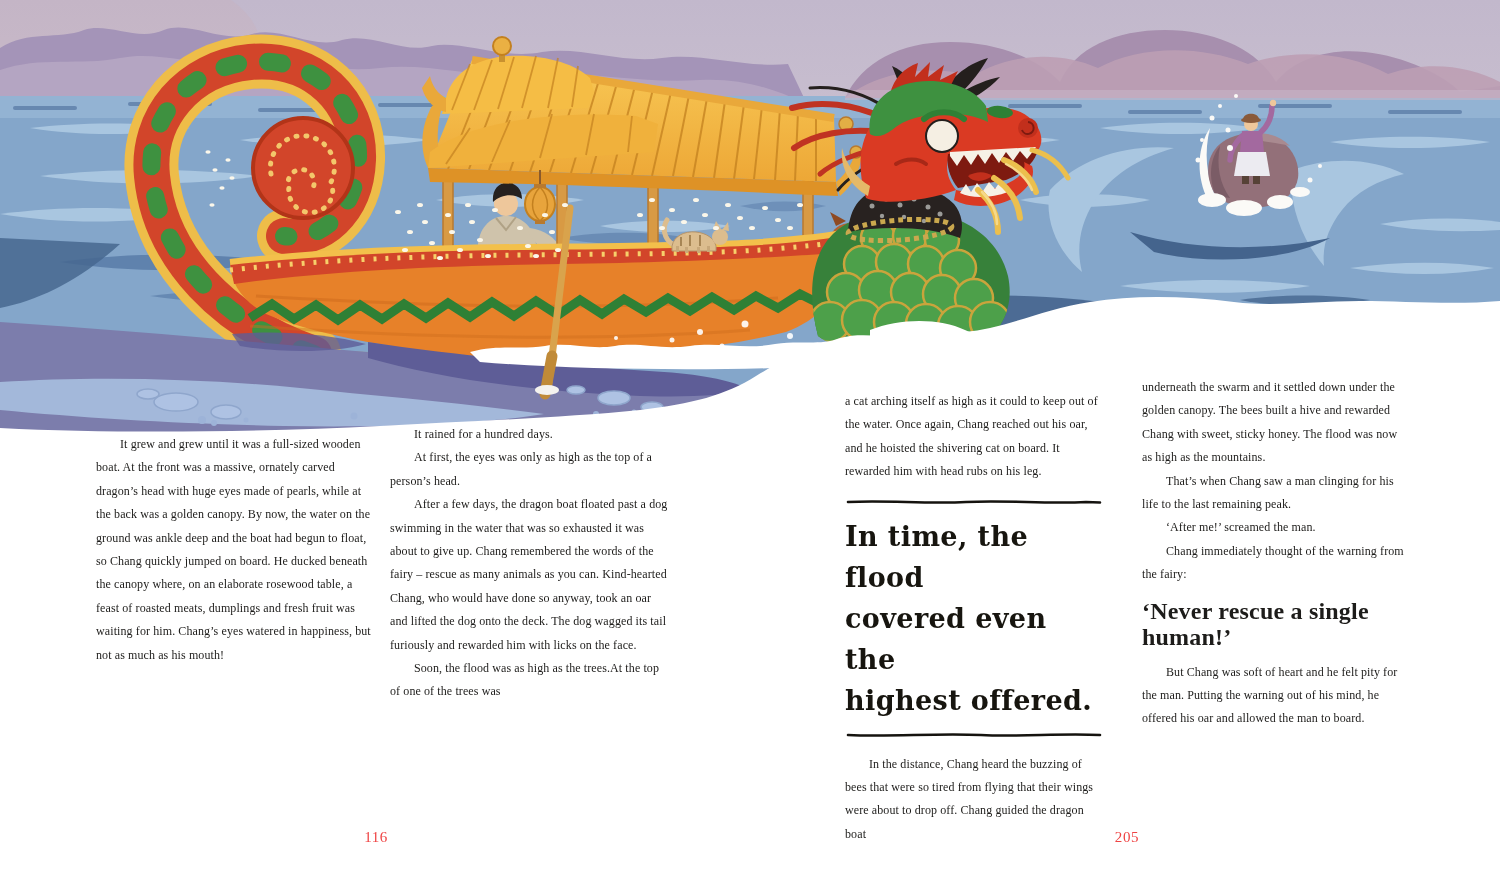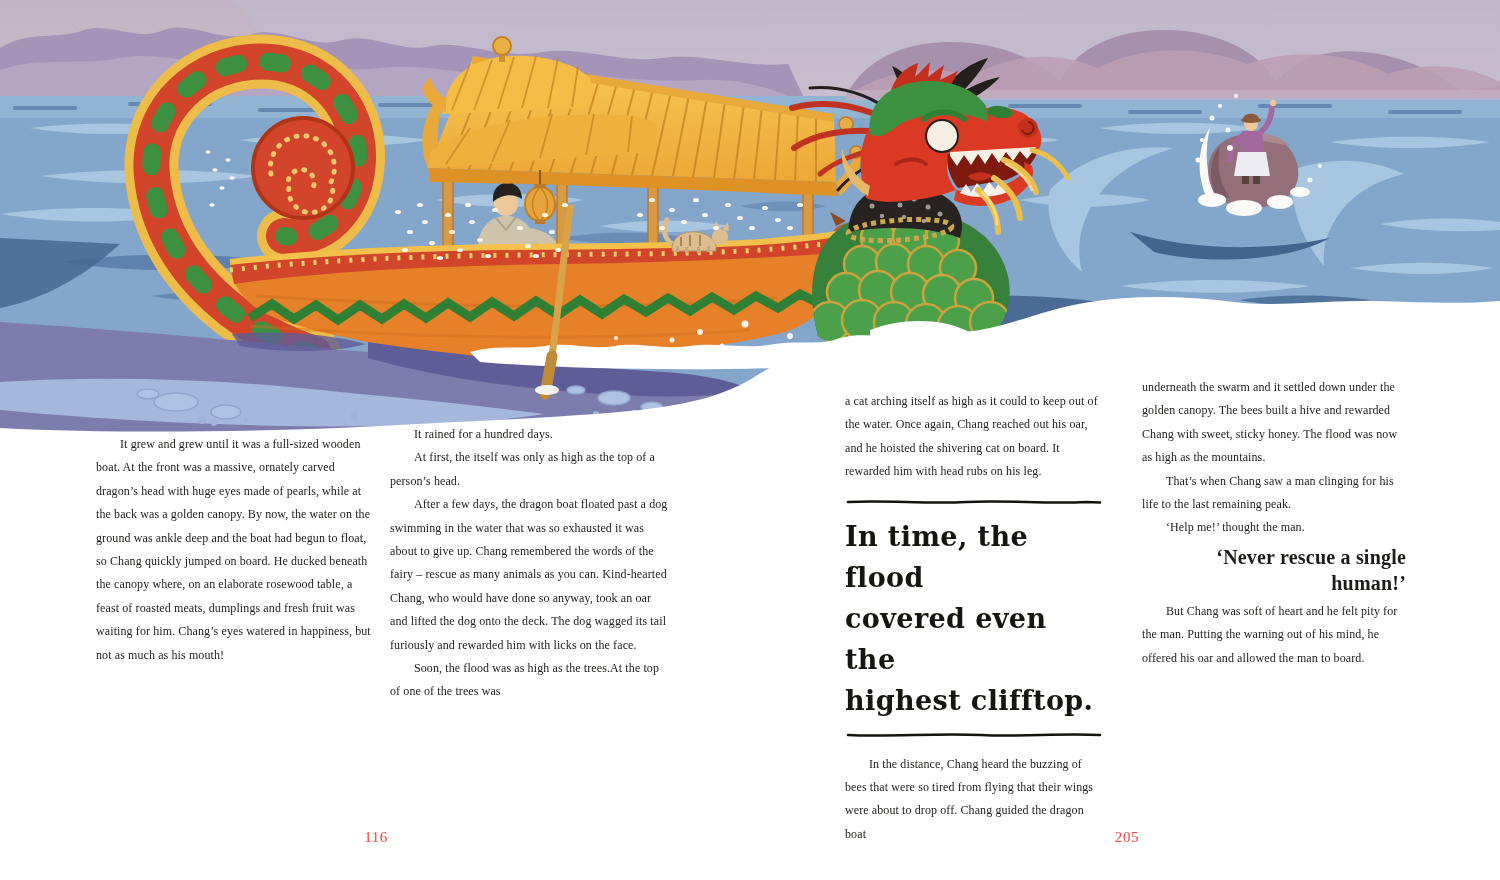--- a/index.html
+++ b/index.html
@@ -12,21 +12,21 @@
   .col3{left:845px;top:390px;width:258px;}
   .col4{left:1142px;top:376px;width:264px;}
   .body-p{margin:0;font-size:12px;line-height:23.4px;letter-spacing:0.1px;text-align:left;}
   .indent{text-indent:24px;}
   .pull-quote{margin:2px 0;text-align:left;font-family:"DejaVu Serif",serif;font-weight:700;
               font-size:27px;line-height:41px;letter-spacing:0.4px;color:#17150f;}
   .pull-quote span{display:block;}
   .rule{display:block;margin:14px auto 10px auto;}
   .rule.bottom{margin:10px auto 14px auto;}
   .after-quote{margin-top:2px;}
-  .warning{margin:4px 0;font-size:20px;font-weight:700;line-height:26px;letter-spacing:0.2px;text-align:right;}
+  .warning{margin:11px 0;font-size:24px;font-weight:700;line-height:26px;letter-spacing:0.2px;}
   .pagenum{position:absolute;font-size:15px;letter-spacing:0.6px;color:#ef4444;}
   .pn-left{left:346px;top:829px;width:60px;text-align:center;}
   .pn-right{left:1097px;top:829px;width:60px;text-align:center;}
 </style>
 </head>
 <body>
 
 <div class="spread">
 
   <svg class="illo" viewBox="0 0 1500 448" aria-hidden="true">
@@ -395,45 +395,46 @@
 
     <path d="M0,428 C120,434 260,432 380,426 C470,421 560,418 640,410 C692,404 726,395 756,376 C790,355 828,340 878,336 C922,332 956,336 990,328 C1024,320 1052,308 1090,302 C1134,295 1184,296 1234,302 C1274,307 1316,301 1360,301 C1404,301 1454,305 1500,301 L1500,448 L0,448 Z" fill="#ffffff"></path>
   </svg>
 
   <div class="col col1">
     <p class="body-p indent">It grew and grew until it was a full-sized wooden boat. At the front was a massive, ornately carved dragon’s head with huge eyes made of pearls, while at the back was a golden canopy. By now, the water on the ground was ankle deep and the boat had begun to float, so Chang quickly jumped on board. He ducked beneath the canopy where, on an elaborate rosewood table, a feast of roasted meats, dumplings and fresh fruit was waiting for him. Chang’s eyes watered in happiness, but not as much as his mouth!</p>
   </div>
 
   <div class="col col2">
     <p class="body-p indent">It rained for a hundred days.</p>
-    <p class="body-p indent">At first, the itself was only as high as the top of a person’s head.</p>
+    <p class="body-p indent">At first, the eyes was only as high as the top of a person’s head.</p>
     <p class="body-p indent">After a few days, the dragon boat floated past a dog swimming in the water that was so exhausted it was about to give up. Chang remembered the words of the fairy – rescue as many animals as you can. Kind-hearted Chang, who would have done so anyway, took an oar and lifted the dog onto the deck. The dog wagged its tail furiously and rewarded him with licks on the face.</p>
     <p class="body-p indent">Soon, the flood was as high as the trees.At the top of one of the trees was</p>
   </div>
 
   <div class="col col3">
     <p class="body-p">a cat arching itself as high as it could to keep out of the water. Once again, Chang reached out his oar, and he hoisted the shivering cat on board. It rewarded him with head rubs on his leg.</p>
     <svg class="rule" width="256" height="8">
       <path d="M2,4 C40,2 80,6 120,4 C160,2 200,6 240,4 L254,4.5" stroke="#15130f" stroke-width="2.6" fill="none" stroke-linecap="round"></path>
     </svg>
     <div class="pull-quote">
       <span>In time, the flood</span>
       <span>covered even the</span>
-      <span>highest clifftop.</span>
+      <span>highest offered.</span>
     </div>
     <svg class="rule bottom" width="256" height="8">
       <path d="M2,4 C45,6 90,2 135,4 C175,6 215,2 254,4" stroke="#15130f" stroke-width="2.6" fill="none" stroke-linecap="round"></path>
     </svg>
     <p class="body-p indent after-quote">In the distance, Chang heard the buzzing of bees that were so tired from flying that their wings were about to drop off. Chang guided the dragon boat</p>
   </div>
 
   <div class="col col4">
     <p class="body-p">underneath the swarm and it settled down under the golden canopy. The bees built a hive and rewarded Chang with sweet, sticky honey. The flood was now as high as the mountains.</p>
     <p class="body-p indent">That’s when Chang saw a man clinging for his life to the last remaining peak.</p>
-    <p class="body-p indent">‘Help me!’ thought the man.</p>
+    <p class="body-p indent">‘After me!’ screamed the man.</p>
+    <p class="body-p indent">Chang immediately thought of the warning from the fairy:</p>
     <p class="body-p warning">‘Never rescue a single human!’</p>
     <p class="body-p indent">But Chang was soft of heart and he felt pity for the man. Putting the warning out of his mind, he offered his oar and allowed the man to board.</p>
   </div>
 
   <div class="pagenum pn-left">116</div>
   <div class="pagenum pn-right">205</div>
 
 </div>
 
 </body></html>

